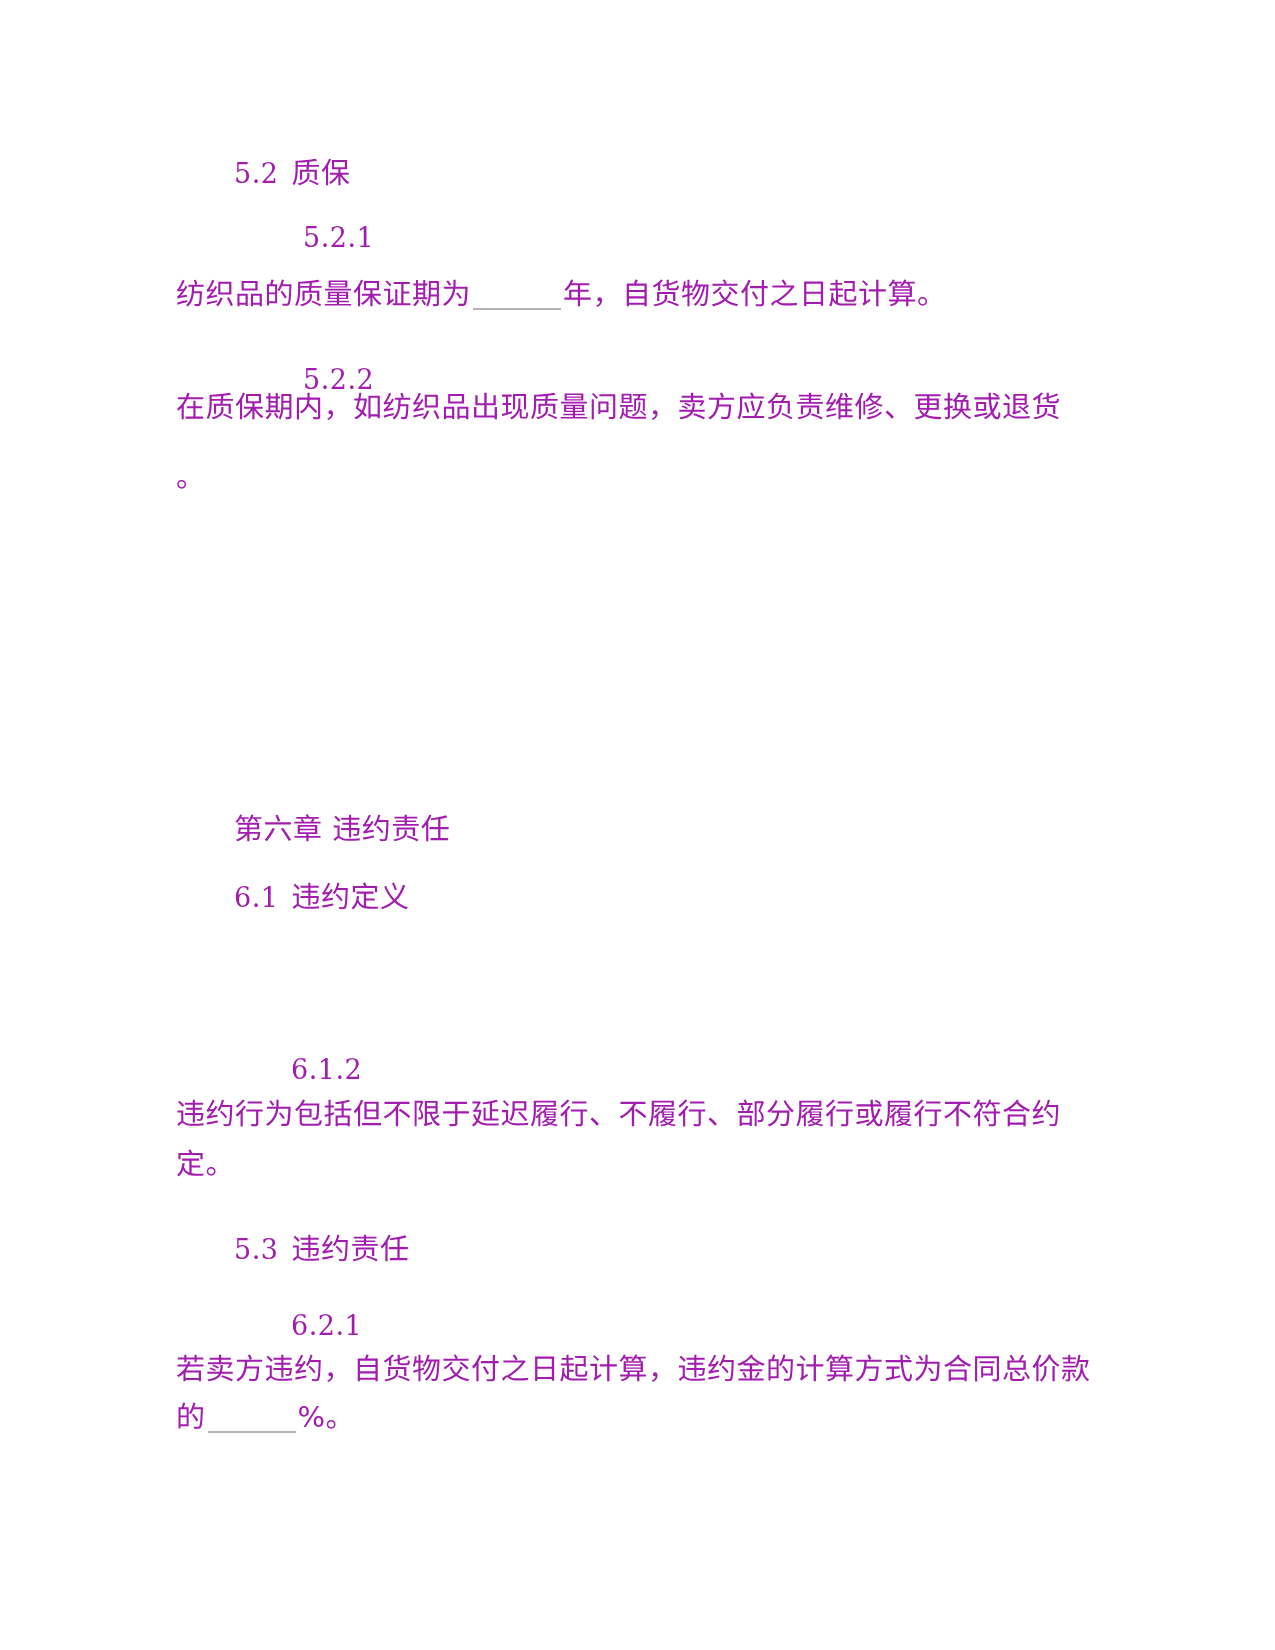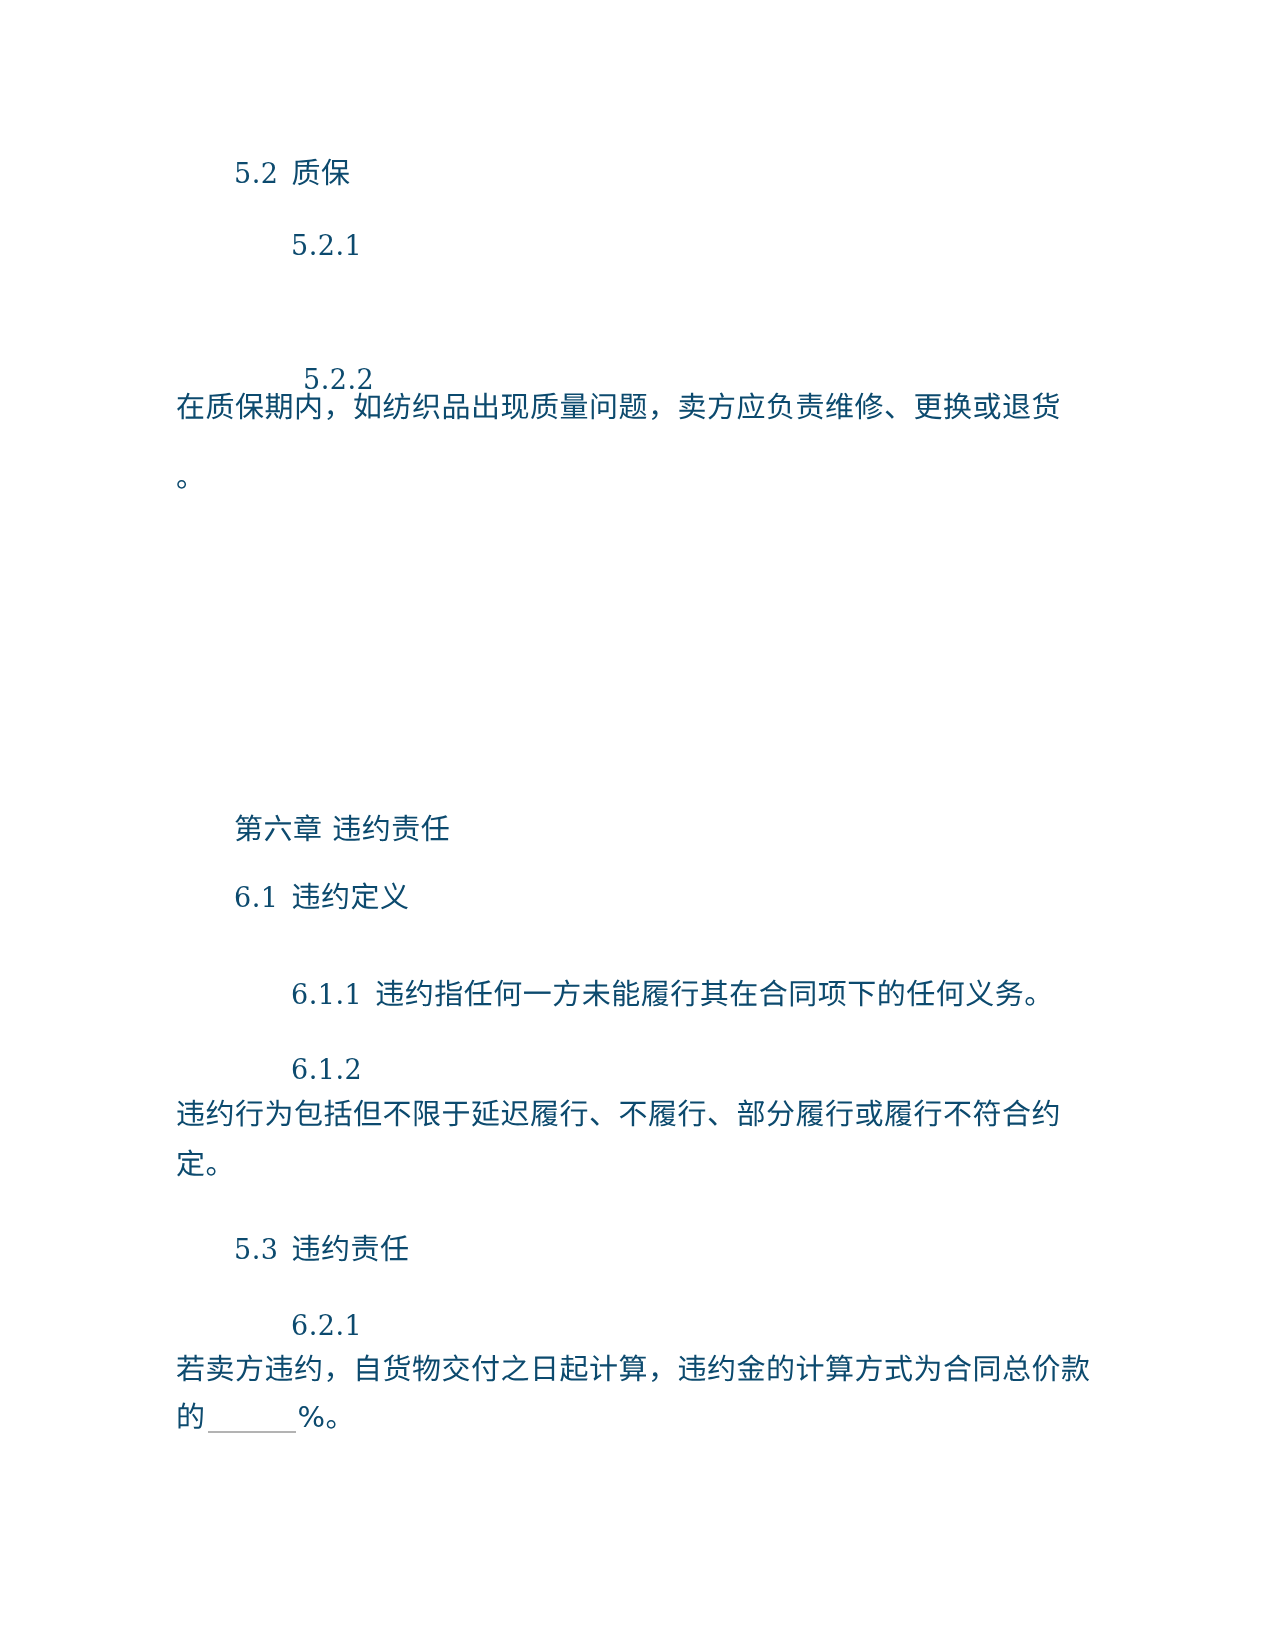--- a/index.html
+++ b/index.html
@@ -7,21 +7,21 @@
     padding: 0;
     background: #ffffff;
   }
   .page {
     position: relative;
     width: 1275px;
     height: 1650px;
     background: #ffffff;
     overflow: hidden;
     font-family: "DejaVu Sans", "Liberation Sans", sans-serif;
-    color: #0c4a6e;
+    color: #a21caf;
     font-size: 29px;
     line-height: 34px;
   }
   .line {
     position: absolute;
     white-space: nowrap;
     letter-spacing: 0.5px;
   }
   
   .indent-body    { left: 176px; }
@@ -44,21 +44,21 @@
     display: inline-block;
     width: 88px;
     height: 2px;
     border-bottom: 2px solid #b3b3b3;
     vertical-align: -6px;
     margin: 0 2px;
   }
 
   
   .l-h52      { top: 156px; }
-  .l-n521     { top: 228px; }
+  .l-n521     { top: 220px; margin-left: 12px; }
   .l-b521     { top: 277px; }
   .l-n522     { top: 362px; margin-left: 12px; }
   .l-b522a    { top: 390px; }
   .l-b522b    { top: 460px; }
   .l-c523     { top: 536px; }
   .l-ch6      { top: 812px; }
   .l-h61      { top: 880px; }
   .l-c611     { top: 977px; }
   .l-n612     { top: 1052px; }
   .l-b612a    { top: 1097px; }
@@ -73,37 +73,37 @@
 
 <div class="page">
 
   <div class="line indent-heading l-h52">
     <span class="num">5.2</span><span>质保</span>
   </div>
 
   <div class="line indent-clause l-n521">
     <span class="num-only">5.2.1</span>
   </div>
+  <div class="line indent-body l-b521">
+    <span>纺织品的质量保证期为</span><span class="blank"></span><span>年，自货物交付之日起计算。</span>
+  </div>
 
   <div class="line indent-clause l-n522">
     <span class="num-only">5.2.2</span>
   </div>
   <div class="line indent-body l-b522a">在质保期内，如纺织品出现质量问题，卖方应负责维修、更换或退货</div>
   <div class="line indent-body l-b522b">。</div>
 
 
   <div class="line indent-heading l-ch6">第六章 违约责任</div>
 
   <div class="line indent-heading l-h61">
     <span class="num">6.1</span><span>违约定义</span>
   </div>
 
-  <div class="line indent-clause l-c611">
-    <span class="num">6.1.1</span><span>违约指任何一方未能履行其在合同项下的任何义务。</span>
-  </div>
 
   <div class="line indent-clause l-n612">
     <span class="num-only">6.1.2</span>
   </div>
   <div class="line indent-body l-b612a">违约行为包括但不限于延迟履行、不履行、部分履行或履行不符合约</div>
   <div class="line indent-body l-b612b">定。</div>
 
   <div class="line indent-heading l-h62">
     <span class="num">5.3</span><span>违约责任</span>
   </div>

